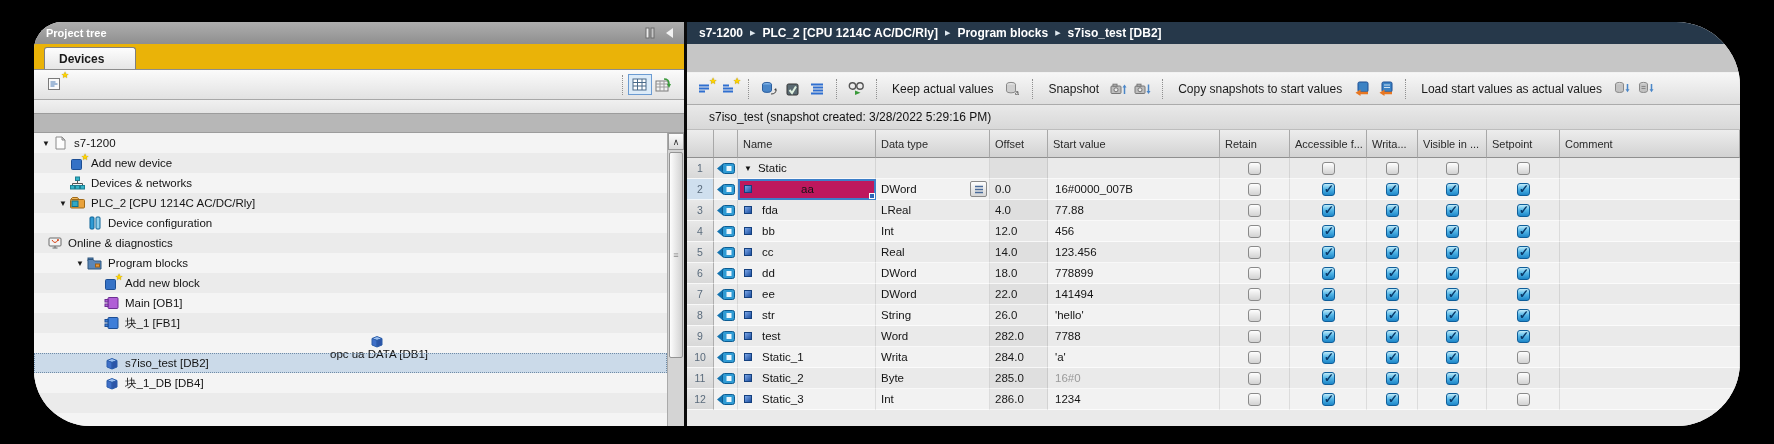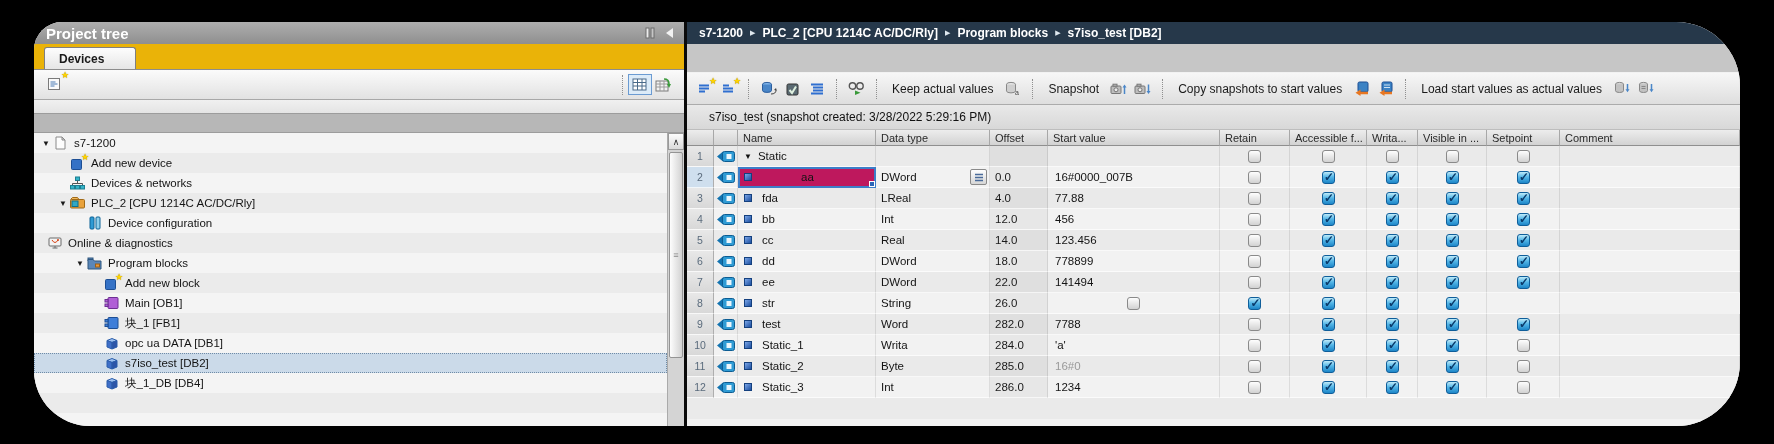--- a/index.html
+++ b/index.html
@@ -3,21 +3,21 @@
 <meta charset="utf-8">
 <style>
   * { box-sizing: border-box; margin:0; padding:0; }
   html,body { width:1774px; height:444px; background:#000; font-family:"Liberation Sans", sans-serif; overflow:hidden; }
   .window { position:absolute; left:34px; top:22px; width:1706px; height:404px;
             border-radius:28px 64px 64px 56px; overflow:hidden; background:#c9c9c9;
             display:flex; }
   
   .lp { width:650px; display:flex; flex-direction:column; background:#c9c9c9; }
   .lp-header { height:22px; background:linear-gradient(#aeaeae,#8f8f8f); color:#fff; font-weight:bold;
-               font-size:15px; display:flex; align-items:center; padding:0 6px 0 12px; }
+               font-size:11px; display:flex; align-items:center; padding:0 6px 0 12px; }
   .lp-header .sp { flex:1; }
   .hd-ico { width:16px; height:14px; display:flex; align-items:center; justify-content:center; margin-left:4px; cursor:pointer; }
   .lp-tabs { height:26px; background:#eab308; border-bottom:1px solid #8d8d8d; display:flex; align-items:flex-end; padding-left:10px; }
   .tab { height:22px; min-width:92px; background:linear-gradient(#fdfdfd,#e6e6e6); border:1px solid #7f7f7f; border-bottom:none;
          border-radius:3px 3px 0 0; font-size:12px; font-weight:bold; color:#1a1a1a; display:flex; align-items:center; padding:0 14px; }
   .lp-toolbar { height:30px; background:linear-gradient(#fbfbfb,#e2e2e2); border-bottom:1px solid #a8a8a8;
                 display:flex; align-items:center; padding:0 8px; }
   .lp-toolbar .sp { flex:1; }
   .lp-gap { height:13px; background:linear-gradient(#f0f0f0,#e4e4e4); }
   .lp-band { height:20px; background:#b7b7b7; border-top:1px solid #9c9c9c; border-bottom:1px solid #9c9c9c; }
@@ -42,21 +42,21 @@
   .bc-sep { color:#dfe7ee; font-size:7px; }
   .rp-strip { height:28px; background:#c6c6c6; }
   .rp-toolbar { height:33px; background:linear-gradient(#f7f7f7,#dedede); border-top:1px solid #f2f2f2; border-bottom:1px solid #ababab;
                 display:flex; align-items:center; padding:0 8px; gap:5px; white-space:nowrap; overflow:hidden; }
   .tb-ico { width:19px; height:17px; display:flex; align-items:center; justify-content:center; position:relative; cursor:pointer; flex:none; }
   .tb-sep { height:20px; border-left:1px dotted #8f8f8f; margin:0 5px; flex:none; }
   .tb-label { font-size:12px; color:#1a1a1a; padding:0 5px; cursor:pointer; flex:none; }
   .rp-title { height:25px; background:linear-gradient(#e9e9e9,#d8d8d8); border-bottom:1px solid #bdbdbd;
               font-size:12px; font-weight:normal; color:#111; display:flex; align-items:center; padding-left:22px; }
   .grid-row { display:grid; grid-template-columns:27px 24px 138px 114px 58px 172px 70px 77px 51px 69px 73px minmax(40px,1fr); }
-  .thead { height:16px; }
+  .thead { height:28px; }
   .thead .hc { background:linear-gradient(#ededed,#d2d2d2); border-right:1px solid #a8a8a8; border-bottom:1px solid #8f8f8f;
                font-size:11px; color:#2a2a2a; display:flex; align-items:center; padding-left:5px; overflow:hidden; cursor:default; }
   .tbody { flex:1; display:flex; flex-direction:column; min-height:0; }
   .trow { height:21px; }
   .trow.odd  { background:#eaeaea; }
   .trow.even { background:#f2f2f2; }
   .c { border-right:1px solid rgba(0,0,0,0.09); border-bottom:1px solid rgba(255,255,255,0.7); display:flex; align-items:center;
        font-size:11.5px; color:#141414; overflow:hidden; position:relative; }
   .c.num { background:linear-gradient(#e8e8e8,#d8d8d8); border-right:1px solid #aeaeae; justify-content:center;
            font-size:10.5px; color:#5a6b7c; cursor:pointer; }
@@ -237,21 +237,21 @@
     <span class="exp"></span>
     <span class="t-ico">
               <svg width="15" height="14">
                 <rect x="4" y="1.5" width="10" height="11" rx="1" fill="#3f7ed8" stroke="#1d4e94"></rect>
                 <rect x="1" y="3.5" width="3" height="2.5" fill="#3f7ed8" stroke="#1d4e94"></rect>
                 <rect x="1" y="8" width="3" height="2.5" fill="#3f7ed8" stroke="#1d4e94"></rect>
               </svg>
             </span>
     <span class="t-label">块_1 [FB1]</span>
   </div>
-          <div class="trow-tree" style="padding-left: 57px;">
+          <div class="trow-tree" style="padding-left: 57px; flex-direction: column;">
     <span class="exp"></span>
     <span class="t-ico">
               <svg width="14" height="14">
                 <polygon points="2,4.5 7,2.5 12,4.5 7,6.5" fill="#9cc0f0" stroke="#2c5eaa"></polygon>
                 <polygon points="2,4.5 7,6.5 7,13 2,11" fill="#3f6fc8" stroke="#2c5eaa"></polygon>
                 <polygon points="12,4.5 7,6.5 7,13 12,11" fill="#2c55a8" stroke="#2c5eaa"></polygon>
               </svg>
             </span>
     <span class="t-label">opc ua DATA [DB1]</span>
   </div>
@@ -696,20 +696,21 @@
           </div>
     <div class="c name">
 
       <span class="bullet"></span>
       <span class="nm">str</span>
     </div>
     <div class="c type">
             <span class="ty">String</span>
           </div>
     <div class="c off">26.0</div>
+    <div class="c sv">'hello'</div>
     <div class="c chk">
             <span class="cb"></span>
           </div>
     <div class="c chk">
             <span class="cb on"></span>
           </div>
     <div class="c chk">
             <span class="cb on"></span>
           </div>
     <div class="c chk">

